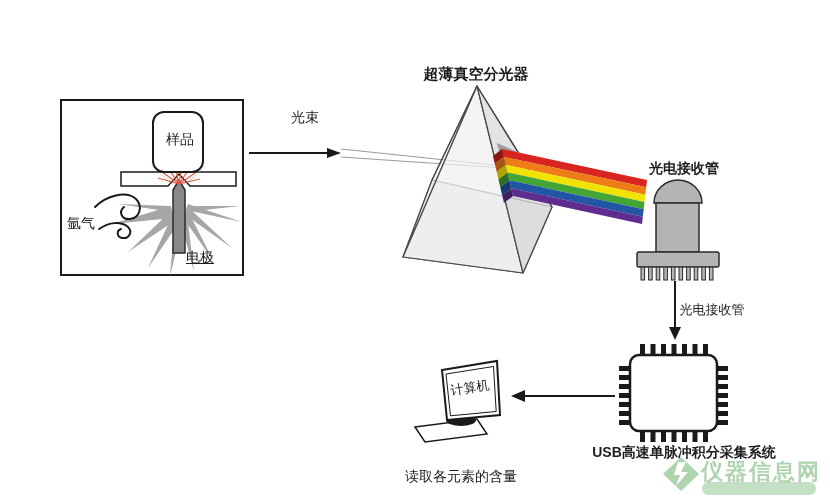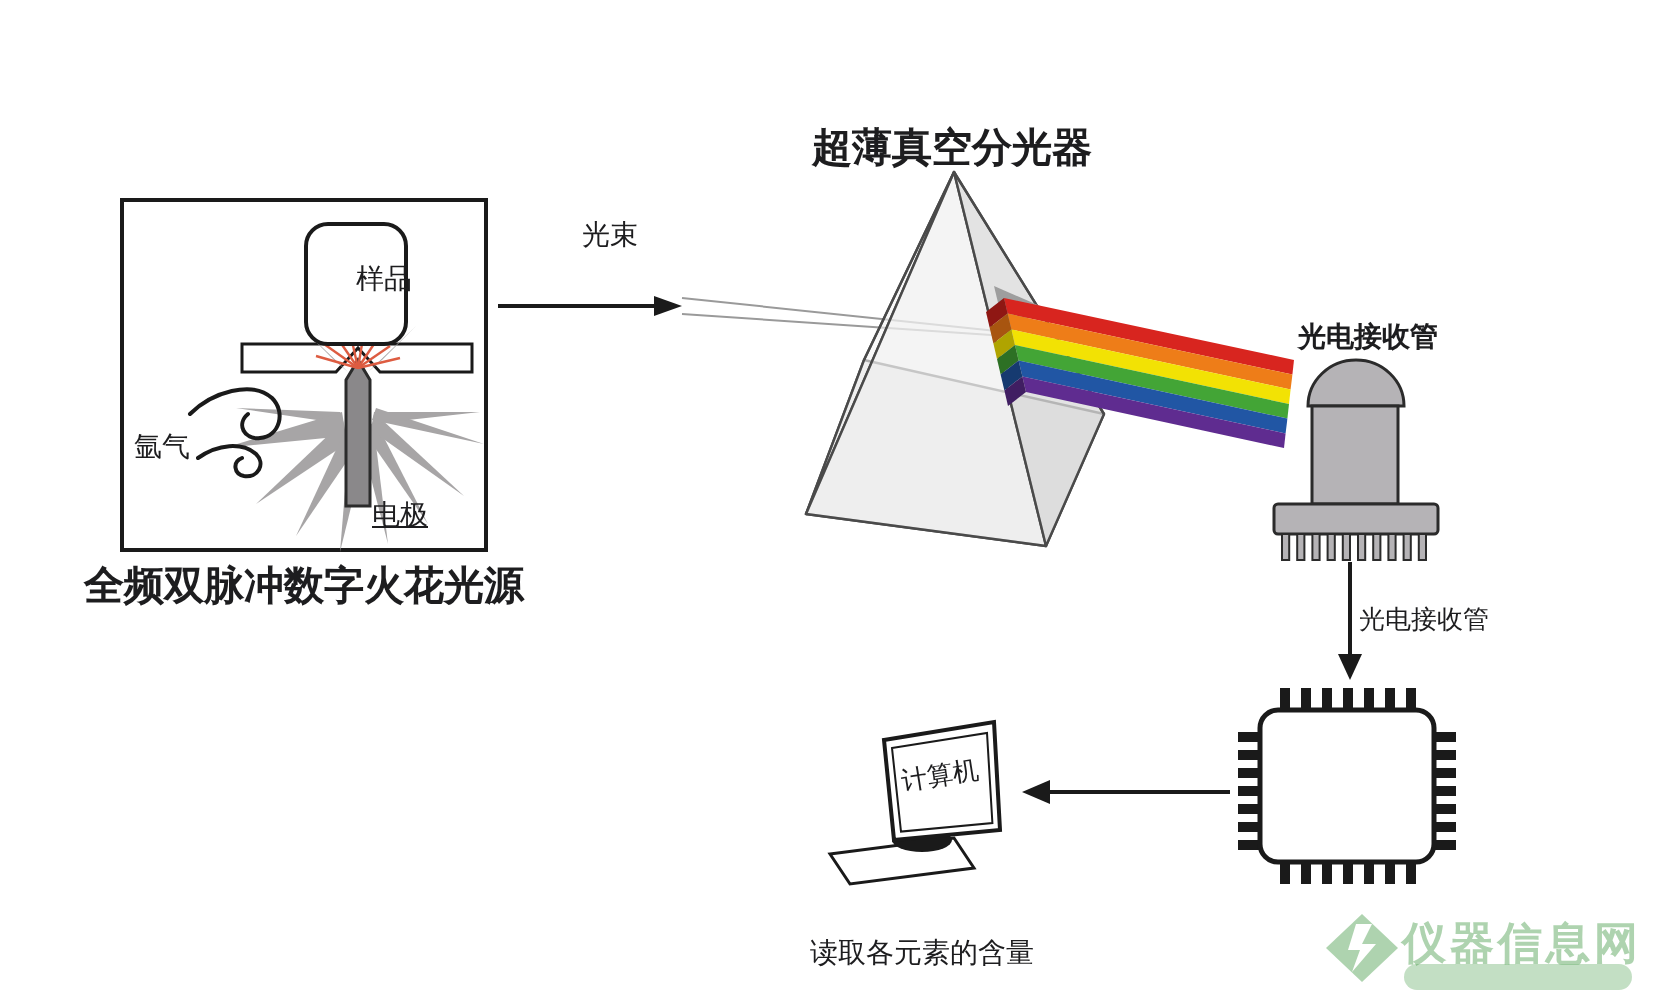--- a/index.html
+++ b/index.html
@@ -1,21 +1,21 @@
 <!DOCTYPE html>
 <html><head>
 <meta charset="utf-8">
 <style>
   html,body{margin:0;padding:0;background:#fff;}
   #stage{position:relative;width:830px;height:500px;background:#fff;overflow:hidden;
          font-family:"Liberation Sans","DejaVu Sans",sans-serif;color:#1d1d1f;}
   #art{position:absolute;left:0;top:0;}
   .lbl{position:absolute;white-space:nowrap;transform:translate(-50%,-50%);}
   .b{font-weight:bold;}
-  .t14{font-size:14px;} .t13{font-size:13px;} .t15{font-size:20px;}
+  .t14{font-size:14px;} .t13{font-size:13px;} .t15{font-size:15px;}
   #main-title{position:absolute;left:58px;top:356px;font-size:27px;font-weight:bold;
               letter-spacing:4px;transform:none;}
   #wm-text{position:absolute;left:701px;top:457px;font-size:22px;font-weight:bold;
            letter-spacing:2px;opacity:.45;transform:none;}
   #pc-screen-label{transform:translate(-50%,-50%) rotate(-9deg);}
 </style>
 </head>
 <body>
 
 <div id="stage">
@@ -168,29 +168,29 @@
   </g>
 
   <g opacity="0.45">
     <polygon points="663,474 681,457 699,474 681,491" fill="#4da04f"></polygon>
     <polygon points="678,462 686,462 681,472 688,472 676,486 680,475 674,475" fill="#ffffff"></polygon>
     <rect x="702" y="482" width="114" height="13" rx="6.5" fill-opacity="0.75" fill="#4da04f"></rect>
   </g>
 </svg>
 
 
-<div class="lbl b t15" style="left:152px;top:293px;">全频双脉冲数字火花光源</div>
-<div class="lbl t14" style="left:192px;top:140px;">样品</div>
+<div class="lbl t14" style="left:180px;top:140px;">样品</div>
 <div class="lbl t14" style="left:81px;top:224px;">氩气</div>
 <div class="lbl t14" style="left:200px;top:258px;text-decoration:underline;">电极</div>
 
 <div class="lbl t14" style="left:305px;top:118px;">光束</div>
 <div class="lbl b t15" style="left:476px;top:74px;">超薄真空分光器</div>
 
 <div class="lbl b t14" style="left:684px;top:169px;">光电接收管</div>
 <div class="lbl t13" style="left:712px;top:310px;">光电接收管</div>
 
+<div class="lbl b t14" style="left:684px;top:453px;">USB高速单脉冲积分采集系统</div>
 
 <div id="pc-screen-label" class="lbl t13" style="left:470px;top:388px;">计算机</div>
 <div class="lbl t14" style="left:461px;top:453px;margin-top:24px;">读取各元素的含量</div>
 
 <div id="wm-text" style="color: rgb(77, 160, 79); font-family: Liberation Serif, serif;">仪器信息网</div>
 </div>
 
 </body></html>

